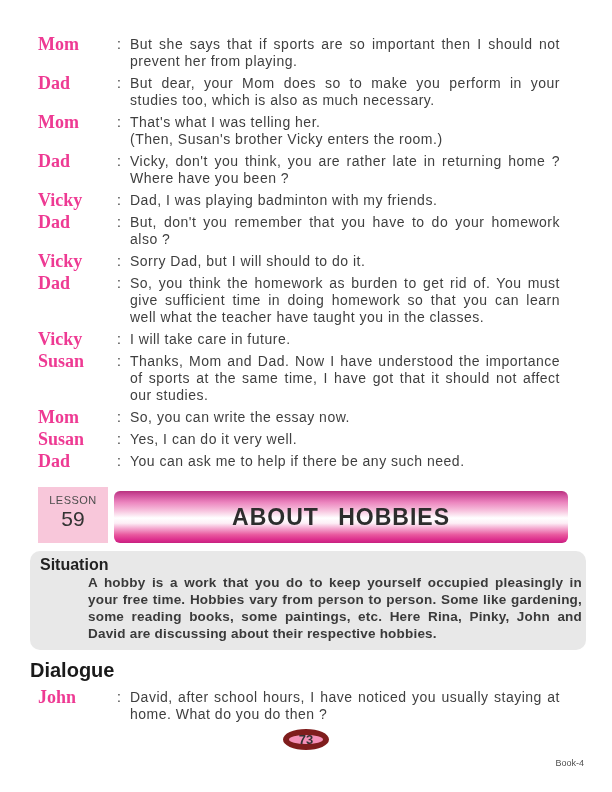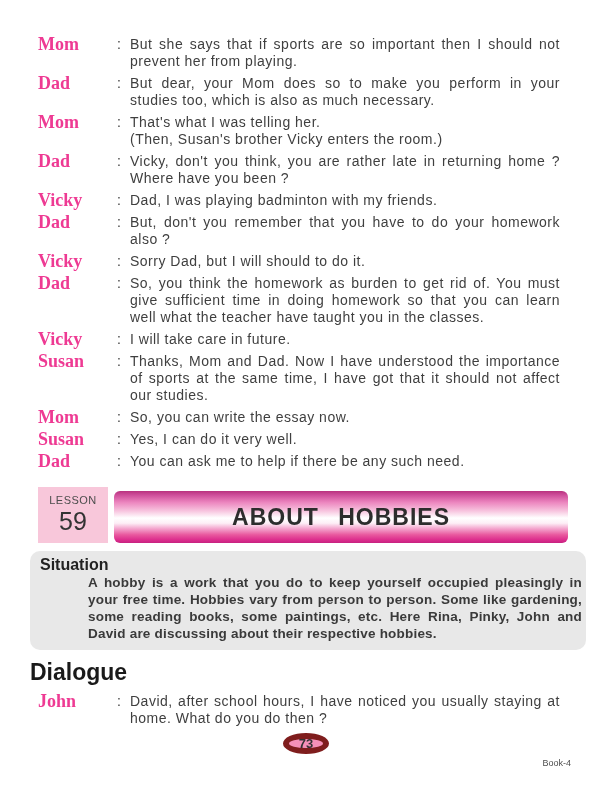--- a/index.html
+++ b/index.html
@@ -15,50 +15,50 @@
   .spk { color: #ee3a93; font-weight: bold; font-size: 18px; line-height: 17px; font-family: Liberation Serif, serif; }
   .col { color: #3f3f3f; font-size: 14px; line-height: 17px; }
   .txt { color: #3f3f3f; font-size: 14px; line-height: 17px; letter-spacing: 0.5px;
          text-align: justify; white-space: pre-line; max-width: 430px; }
 
   
   .lesson-header { display: flex; align-items: flex-end; margin: 13px 44px 0 38px; }
   .lesson-box { width: 70px; height: 56px; background: #f8c7da; text-align: center;
                 padding-top: 7px; flex: 0 0 auto; }
   .lesson-label { display: block; font-size: 11px; color: #4d4d4d; letter-spacing: 0.5px; }
-  .lesson-number { display: block; font-size: 25px; color: #333333; margin-top: 1px; }
+  .lesson-number { display: block; font-size: 21px; color: #333333; margin-top: 1px; }
   .banner { flex: 1 1 auto; height: 52px; margin-left: 6px; margin-top: 8px;
             border-radius: 6px;
             background: linear-gradient(180deg,
               #b8327f 0%, #cf4f9b 8%, #ec86bf 22%, #f7c3de 38%,
               #ffffff 52%, #fdeef6 62%, #f4a7cf 72%, #e9599f 84%,
               #dc2d8d 94%, #c62180 100%);
             display: flex; align-items: center; justify-content: center; }
   .banner-title { font-weight: bold; font-size: 23px; color: #2d2d2d;
                   letter-spacing: 1px; word-spacing: 12px; }
 
   
   .situation-box { margin: 8px 26px 0 30px; background: #e8e8e8; border-radius: 10px;
                    padding: 5px 2px 8px 10px; }
   .situation-heading { font-size: 16px; font-weight: bold; color: #222222; }
   .situation-text { margin-left: 48px; margin-right: 2px; max-width: 495px;
                     font-size: 13.5px; font-weight: bold; line-height: 17px;
                     letter-spacing: 0.2px; color: #3a3a3a; text-align: justify; }
 
   
-  .dialogue-heading { margin: 9px 0 7px 30px; font-size: 23px; font-weight: bold;
+  .dialogue-heading { margin: 9px 0 7px 30px; font-size: 20px; font-weight: bold;
                       color: #1a1a1a; }
 
   
   .page-badge { width: 46px; height: 21px; border-radius: 50%;
                 background: #f590b8; border: 6px solid #7f1d1d;
                 margin: 6px auto 0; display: flex; align-items: center;
                 justify-content: center; font-size: 13px; font-weight: bold;
                 color: #333333; }
-  .book-label { position: absolute; right: 41px; bottom: 24px; font-size: 9px;
+  .book-label { position: absolute; right: 28px; bottom: 24px; font-size: 9px;
                 color: #4f4f4f; }
 </style>
 </head>
 <body>
 
 <div class="page">
 
   <div class="dlg">
     <div class="dlg-row">
       <span class="spk">Mom</span>

